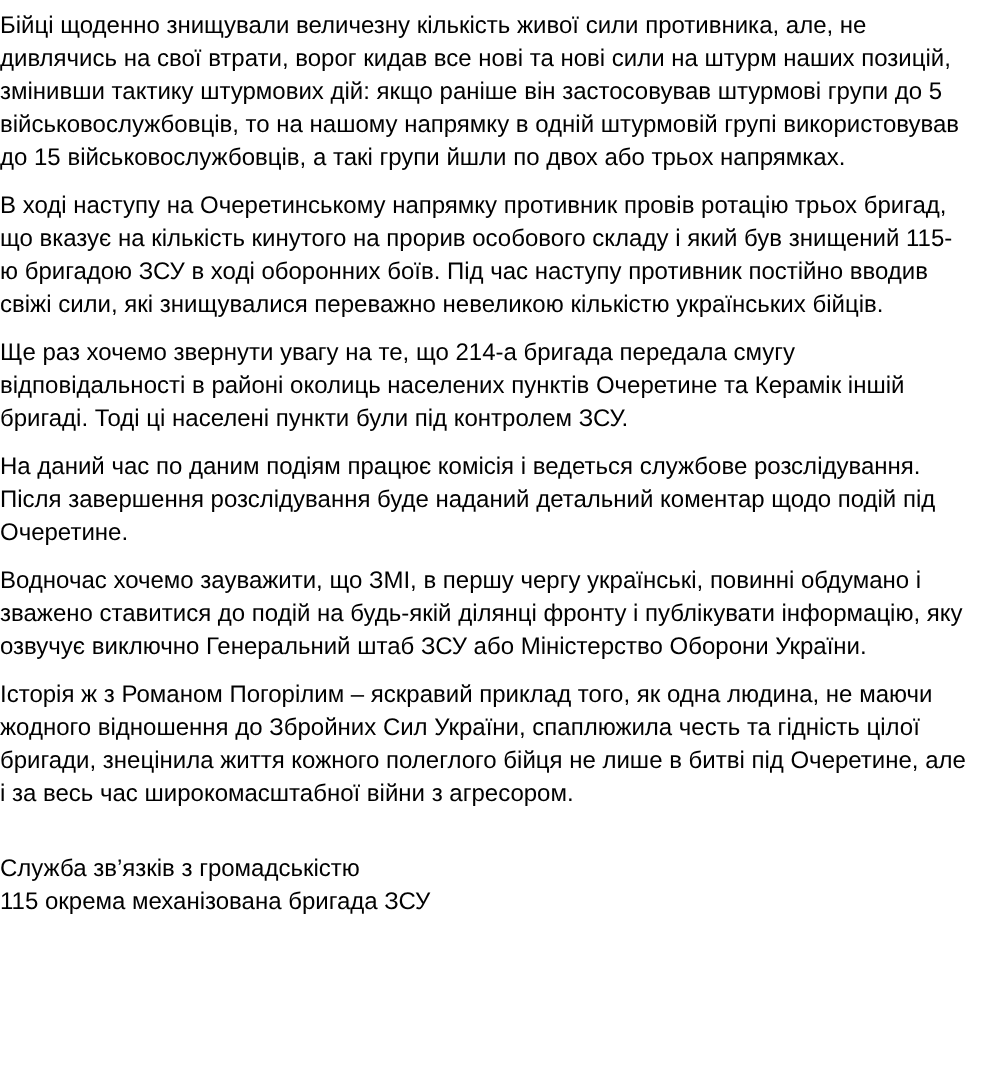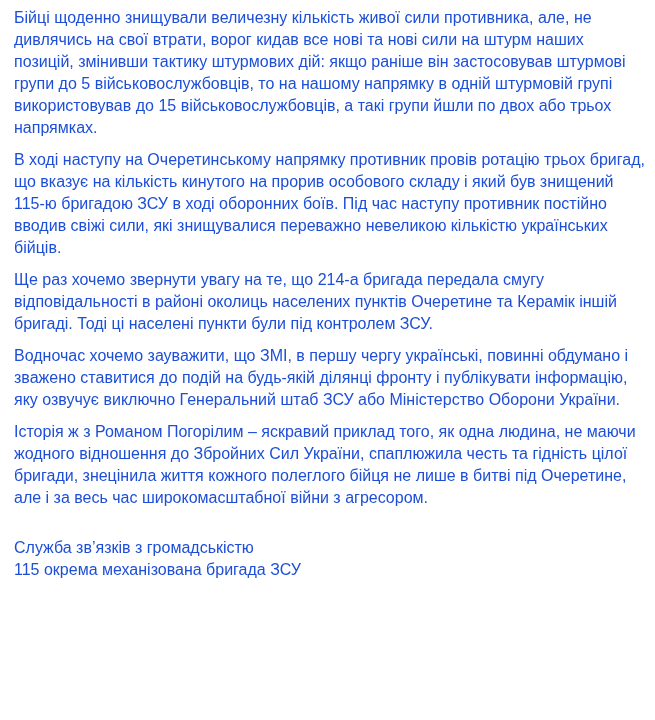--- a/index.html
+++ b/index.html
@@ -4,41 +4,42 @@
 <style>
   html, body {
     margin: 0;
     padding: 0;
     background: #ffffff;
   }
   .post {
     width: 655px;
     height: 720px;
     box-sizing: border-box;
-    padding: 7px 10px 0 14px;
+    padding: 7px 10px 0 0;
     background: #ffffff;
     font-family: "Liberation Sans", "DejaVu Sans", sans-serif;
-    color: #1d4ed8;
+    color: #000000;
     font-size: 16px;
     line-height: 22px;
     overflow: hidden;
   }
   .post p {
     margin: 0 0 10px 0;
     white-space: pre-line;
   }
   .post p.signature {
     margin-bottom: 0;
     margin-top: 28px;
   }
 </style>
 </head>
 <body>
 
 <div class="post">
   <p>Бійці щоденно знищували величезну кількість живої сили противника, але, не дивлячись на свої втрати, ворог кидав все нові та нові сили на штурм наших позицій, змінивши тактику штурмових дій: якщо раніше він застосовував штурмові групи до 5 військовослужбовців, то на нашому напрямку в одній штурмовій групі використовував до 15 військовослужбовців, а такі групи йшли по двох або трьох напрямках.</p>
   <p>В ході наступу на Очеретинському напрямку противник провів ротацію трьох бригад, що вказує на кількість кинутого на прорив особового складу і який був знищений 115-ю бригадою ЗСУ в ході оборонних боїв. Під час наступу противник постійно вводив свіжі сили, які знищувалися переважно невеликою кількістю українських бійців.</p>
   <p>Ще раз хочемо звернути увагу на те, що 214-а бригада передала смугу відповідальності в районі околиць населених пунктів Очеретине та Керамік іншій бригаді. Тоді ці населені пункти були під контролем ЗСУ.</p>
+  <p>На даний час по даним подіям працює комісія і ведеться службове розслідування. Після завершення розслідування буде наданий детальний коментар щодо подій під Очеретине.</p>
   <p>Водночас хочемо зауважити, що ЗМІ, в першу чергу українські, повинні обдумано і зважено ставитися до подій на будь-якій ділянці фронту і публікувати інформацію, яку озвучує виключно Генеральний штаб ЗСУ або Міністерство Оборони України.</p>
   <p>Історія ж з Романом Погорілим – яскравий приклад того, як одна людина, не маючи жодного відношення до Збройних Сил України, спаплюжила честь та гідність цілої бригади, знецінила життя кожного полеглого бійця не лише в битві під Очеретине, але і за весь час широкомасштабної війни з агресором.</p>
   <p class="signature">Служба зв’язків з громадськістю
 115 окрема механізована бригада ЗСУ</p>
 </div>
 
 </body></html>

